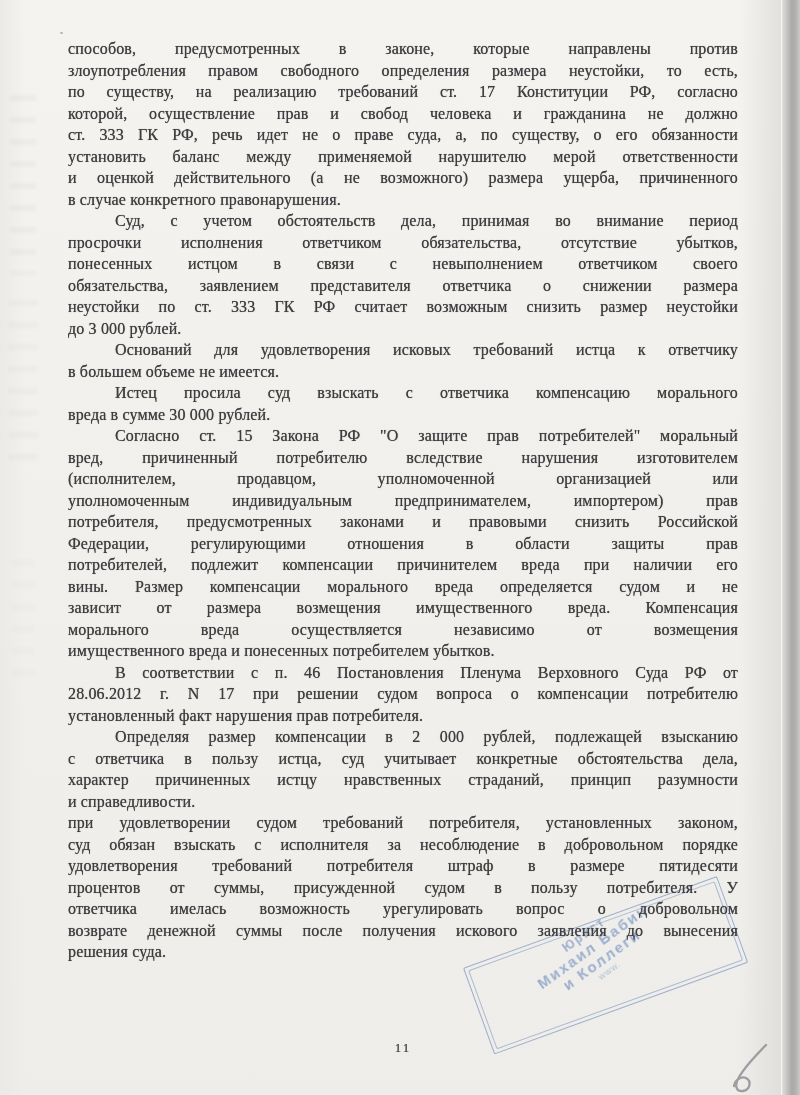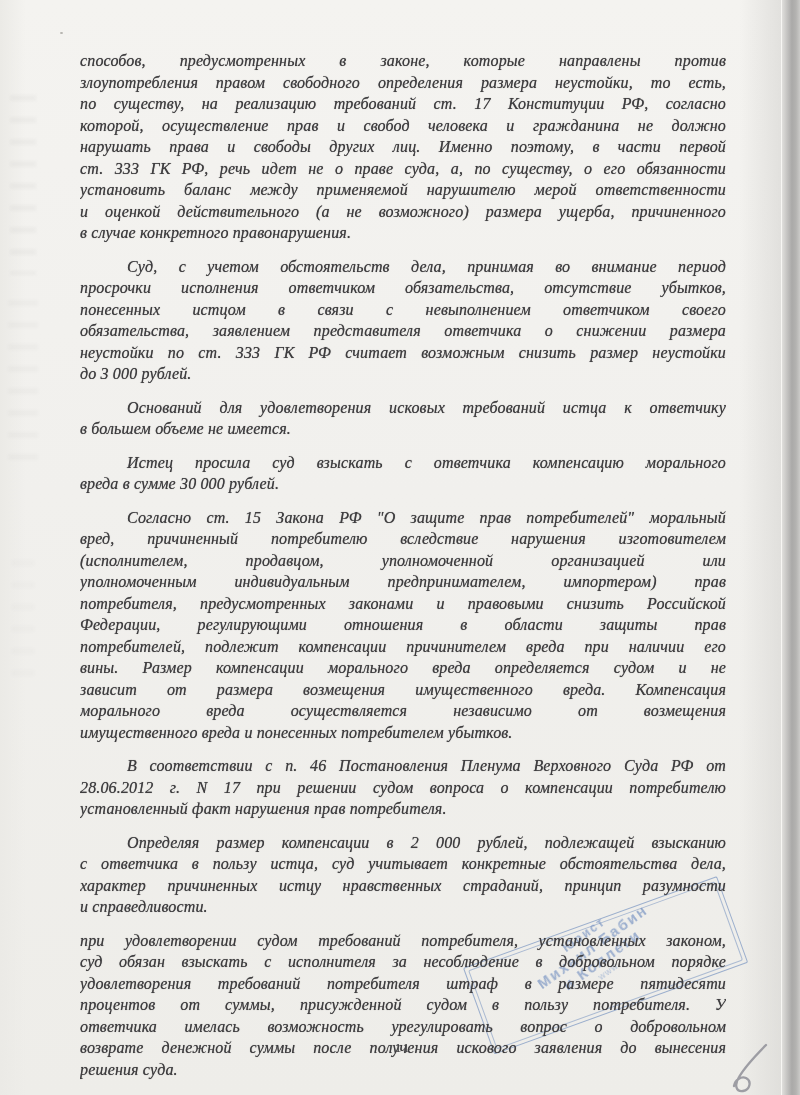--- a/index.html
+++ b/index.html
@@ -31,21 +31,21 @@
   .bleed3{left:12px;top:560px;width:22px;height:120px;opacity:.35;}
   .speck{position:absolute;left:60px;top:32px;width:3px;height:2px;background:#b4b2ae;border-radius:50%;}
 
   
   .text-block{
     position:absolute;left:68px;top:38px;width:670px;z-index:3;
     font-size:16px;line-height:21.5px;color:#3e3d3f;
     text-shadow:0 0 .7px rgba(62,61,63,.85);
     letter-spacing:.15px;
   }
-  .para{margin:12px;font-style:italic;}
+  .para{margin:0;}
   .line{
     text-align:justify;text-align-last:justify;
     height:21.5px;overflow:hidden;white-space:normal;
   }
   .line.last{text-align-last:left;}
   .line.indent{padding-left:47px;}
 
   .page-number{
     position:absolute;left:68px;top:1040px;width:670px;z-index:3;
     text-align:center;font-size:13px;color:#4b4a4c;letter-spacing:2px;
@@ -100,21 +100,20 @@
       <div class="stamp-url">www.</div>
     </div>
   </div>
 
   <main class="text-block">
       <div class="para">
         <div class="line">способов, предусмотренных в законе, которые направлены против</div>
         <div class="line">злоупотребления правом свободного определения размера неустойки, то есть,</div>
         <div class="line">по существу, на реализацию требований ст. 17 Конституции РФ, согласно</div>
         <div class="line">которой, осуществление прав и свобод человека и гражданина не должно</div>
-        <div class="line">нарушать права и свободы других лиц. Именно поэтому, в части первой</div>
         <div class="line">ст. 333 ГК РФ, речь идет не о праве суда, а, по существу, о его обязанности</div>
         <div class="line">установить баланс между применяемой нарушителю мерой ответственности</div>
         <div class="line">и оценкой действительного (а не возможного) размера ущерба, причиненного</div>
         <div class="line last">в случае конкретного правонарушения.</div>
       </div>
       <div class="para">
         <div class="line indent">Суд, с учетом обстоятельств дела, принимая во внимание период</div>
         <div class="line">просрочки исполнения ответчиком обязательства, отсутствие убытков,</div>
         <div class="line">понесенных истцом в связи с невыполнением ответчиком своего</div>
         <div class="line">обязательства, заявлением представителя ответчика о снижении размера</div>

